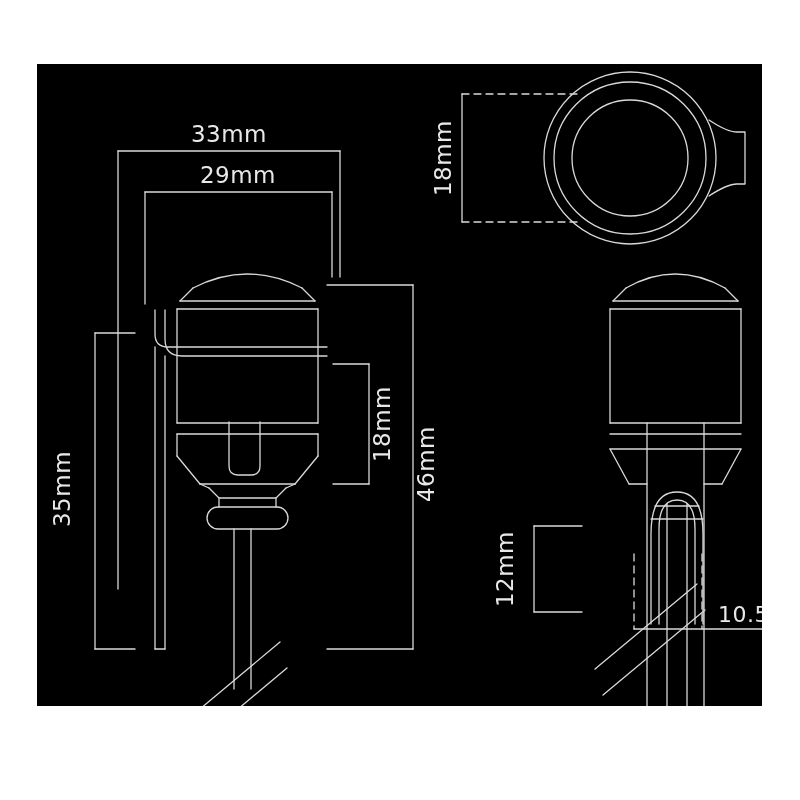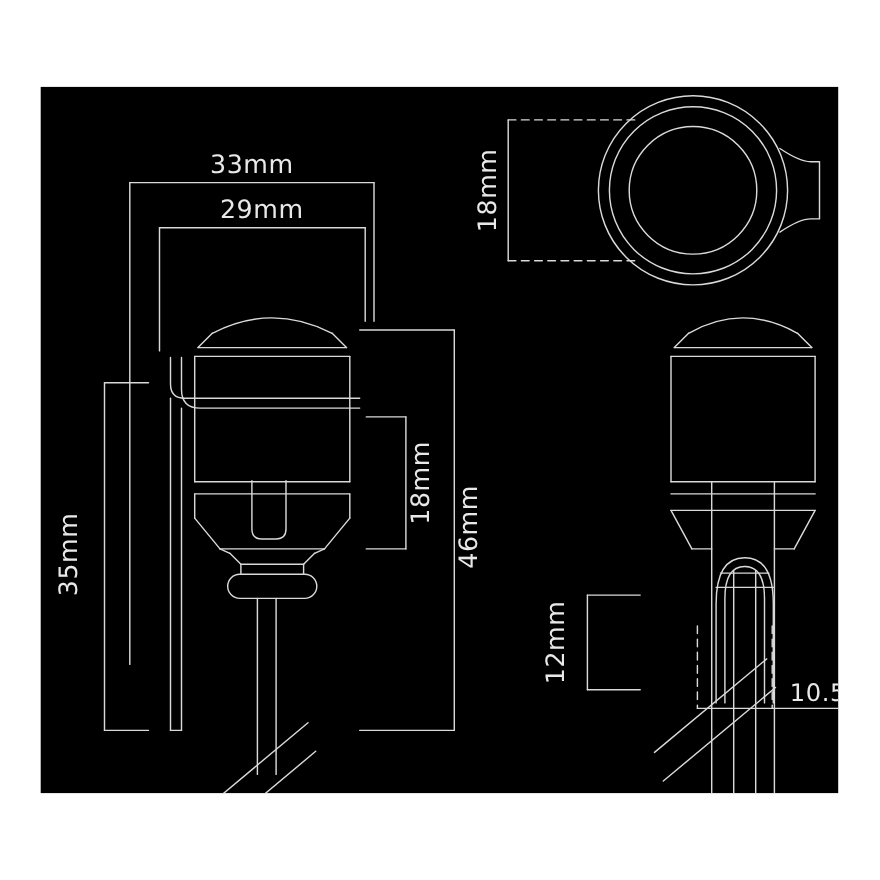--- a/index.html
+++ b/index.html
@@ -13,21 +13,21 @@
   }
   #page {
     position: relative;
     width: 800px;
     height: 800px;
     background: #ffffff;
   }
   #canvas-area {
     position: absolute;
     left: 37px;
-    top: 79px;
+    top: 64px;
     width: 725px;
     height: 642px;
     background: #000000;
     overflow: hidden;
   }
   #drawing-svg {
     position: absolute;
     left: 0;
     top: 0;
     width: 725px;

